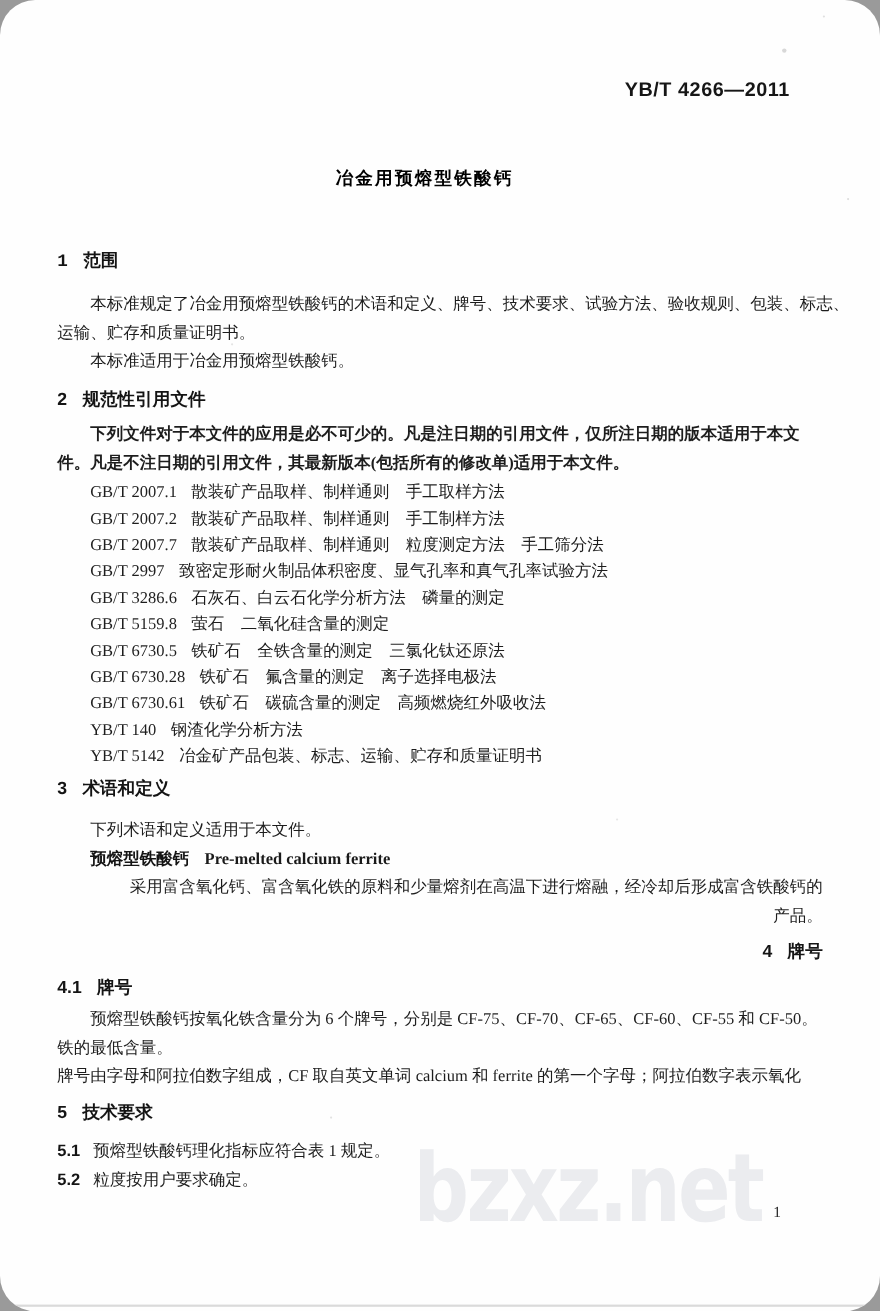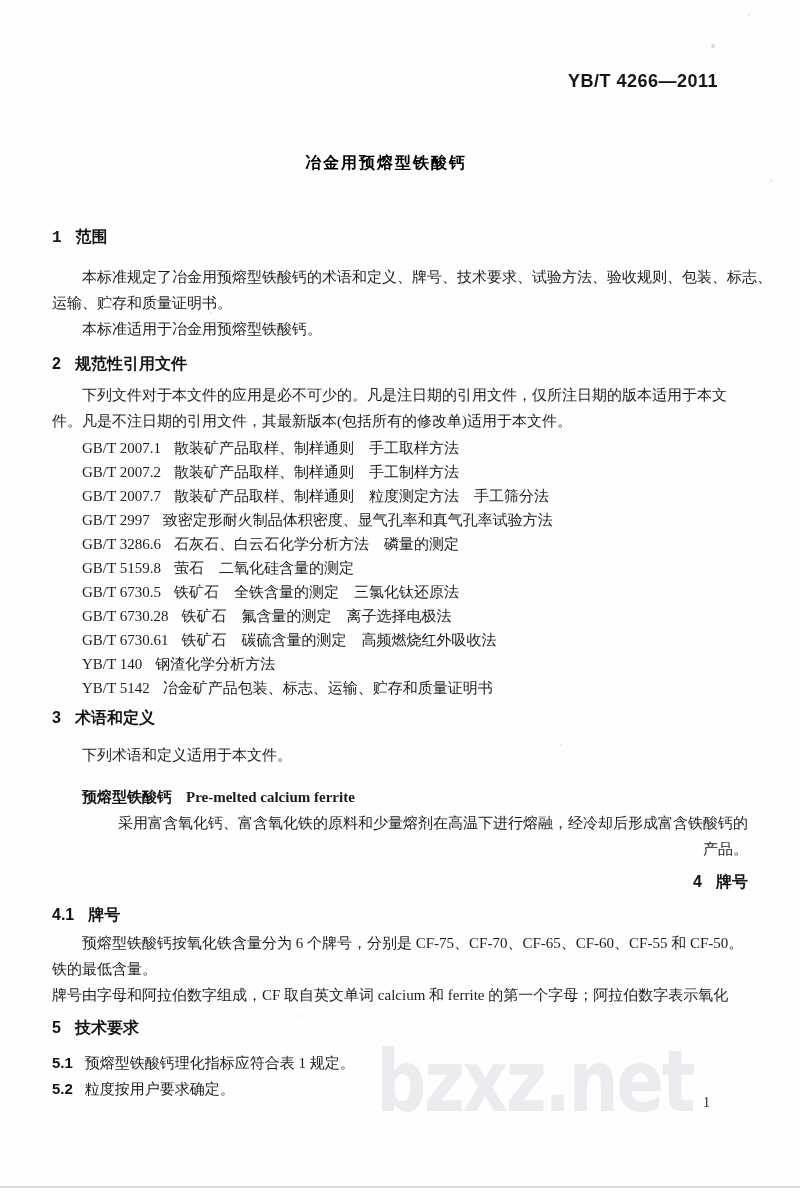--- a/index.html
+++ b/index.html
@@ -4,20 +4,21 @@
 <style>
   html,body{margin:0;padding:0;background:#9a9a9a;}
   .page{
     position:relative;
     width:800px;height:1192px;
     margin:0 auto;
     background:#fefefe;
     overflow:hidden;
     color:#1d1d1d;
     font-family:"Liberation Serif", serif;
+    border-radius:32px;
   }
   
   .speck{
     position:absolute;left:0;top:0;width:2px;height:2px;background:transparent;border-radius:50%;
     box-shadow:712px 45px 0 1px #d8d8d8, 748px 14px 0 0 #e0e0e0, 210px 312px 0 0 #e4e4e4,
                770px 180px 0 0 #dedede, 560px 744px 0 0 #e6e6e6, 300px 1015px 0 0 #e2e2e2;
   }
   .watermark{
     position:absolute;left:376px;top:1038px;z-index:0;
     font-family:"DejaVu Sans", sans-serif;font-weight:bold;
@@ -59,25 +60,25 @@
   .clause{line-height:26px;white-space:nowrap;}
   .clause .cnum{
     font-family:"Liberation Sans", sans-serif;font-weight:bold;
     display:inline-block;margin-right:12px;color:#141414;
   }
   
   #doc-body > :nth-child(1){margin-top:52px;font-family:Liberation Mono, monospace;}
   #doc-body > :nth-child(2){margin-top:16px;}
   #doc-body > :nth-child(3){margin-top:0;}
   #doc-body > :nth-child(4){margin-top:12px;}
-  #doc-body > :nth-child(5){margin-top:8px;}
+  #doc-body > :nth-child(5){margin-top:8px;font-weight:bold;}
   #doc-body > :nth-child(6){margin-top:2px;}
   #doc-body > :nth-child(7){margin-top:8px;}
   #doc-body > :nth-child(8){margin-top:14px;}
-  #doc-body > :nth-child(9){margin-top:16px;}
+  #doc-body > :nth-child(9){margin-top:0;}
   #doc-body > :nth-child(10){margin-top:0;text-align:right;}
   #doc-body > :nth-child(11){margin-top:10px;text-align:right;}
   #doc-body > :nth-child(12){margin-top:13px;}
   #doc-body > :nth-child(13){margin-top:5px;}
   #doc-body > :nth-child(14){margin-top:10px;}
   #doc-body > :nth-child(15){margin-top:12px;}
   #doc-body > :nth-child(16){margin-top:0;}
   .page-number{
     position:absolute;left:703px;top:1095px;z-index:1;
     font-size:14px;line-height:16px;color:#2b2b2b;

